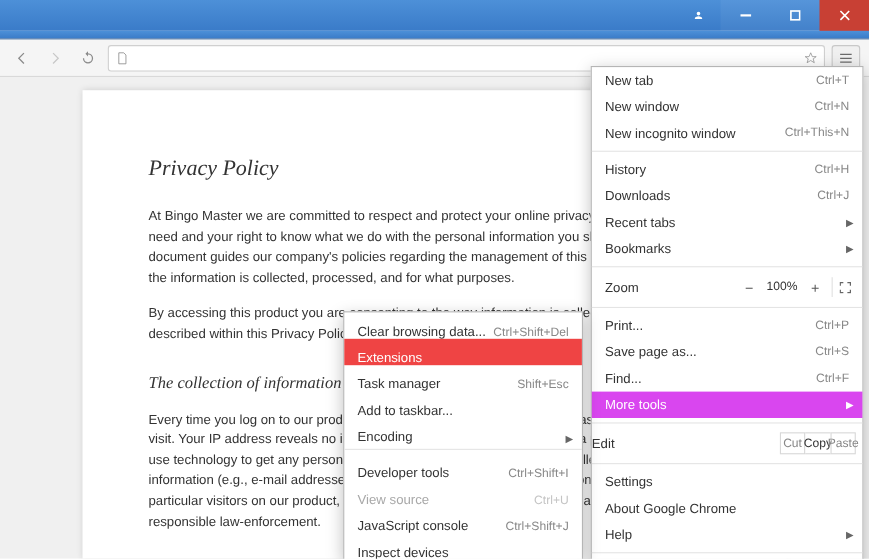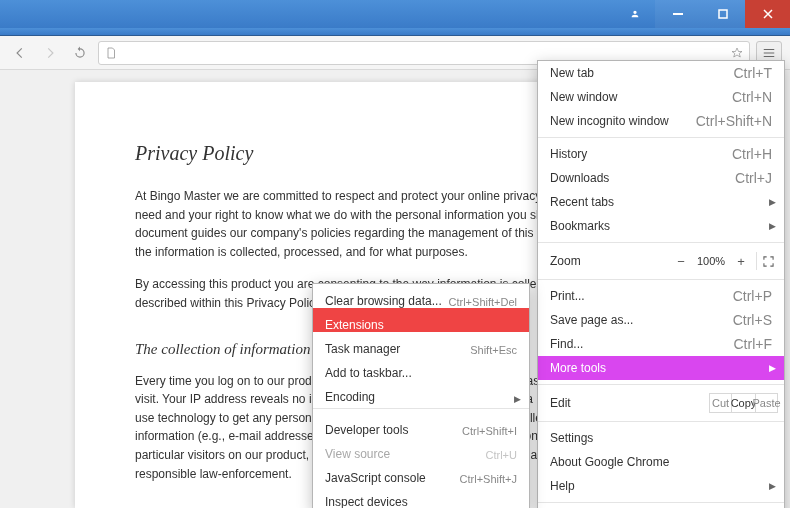--- a/index.html
+++ b/index.html
@@ -31,31 +31,31 @@
 .content { position:absolute; top:70px; left:0; right:0; bottom:0; background:#f0f0f0; display:flex; justify-content:center; padding-top:12px; }
 .page { width: 640px; background:#fff; box-shadow: 0 0 6px rgba(0,0,0,0.15); padding: 60px 60px 0 60px; font-size:12px; color:#333; }
 .page h1 { font-family: Georgia, serif; font-style:italic; font-weight:normal; font-size:20px; color:#333; margin-bottom:22px; }
 .page h2 { font-family: Georgia, serif; font-style:italic; font-weight:normal; font-size:15px; color:#333; margin:28px 0 14px; }
 .page p { font-size:12px; line-height:1.55; color:#333; margin-bottom:14px; }
 
 
 .menu { position:absolute; top:60px; right:5px; width:248px; background:#fff; border:1px solid #b5b5b5; box-shadow:0 4px 14px rgba(0,0,0,0.25); font-size:12px; color:#333; z-index:20; }
 .menu .row { height:24px; display:flex; align-items:center; padding:0 12px; position:relative;text-align:right; }
 .menu .row.hl { background:#d946ef; color:#fff; }
-.menu .row .shortcut { margin-left:auto; color:#888; font-size:14px; }
+.menu .row .shortcut { margin-left:auto; color:#888; font-size:11px; }
 .menu .sep { height:1px; background:#e4e4e4; margin:4px 0; }
 .menu .row .chev { position:absolute; right:8px; font-size:9px; color:#666; }
 .menu .row.hl .chev { color:#fff; }
 .menu .zoomrow { height:28px; display:flex; align-items:center; padding:0 4px 0 12px; }
 .menu .zoomrow .lbl { flex:1; }
 .menu .zbtn { width:22px; text-align:center; color:#555; font-size:13px; }
 .menu .zval { width:38px; text-align:center; font-size:11px; }
 .menu .full { width:24px; height:18px; border-left:1px solid #e0e0e0; display:flex; align-items:center; justify-content:center; margin-left:4px; }
 .menu .full svg { width:11px; height:11px; fill:#666; }
-.menu .editrow { height:28px; display:flex; align-items:center; padding-left:12px; }
+.menu .editrow { height:28px; display:flex; align-items:center; padding-left:0; }
 .menu .editrow .lbl { flex:1; }
 .menu .editrow .ebtn { width:23px; height:20px; border:1px solid #d8d8d8; font-size:11px; display:flex; align-items:center; justify-content:center; color:#888; }
 .menu .editrow .ebtn.mid { border-left:none; border-right:none; color:#333; }
 .menu .editrow .ebtn:last-child { margin-right:6px; }
 
 
 .submenu { position:absolute; top:283px; left:312px; width:218px; background:#fff; border:1px solid #b5b5b5; box-shadow:0 4px 14px rgba(0,0,0,0.25); font-size:12px; color:#333; z-index:25; }
 .submenu .row { height:24px; display:flex; align-items:flex-end; padding:0 12px; position:relative; }
 .submenu .row.hl { background:#ef4444; color:#fff; }
 .submenu .row .shortcut { margin-left:auto; color:#888; font-size:11px; }
@@ -137,21 +137,21 @@
   <div class="row">
       <span>New tab</span>
       <span class="shortcut">Ctrl+T</span>
     </div>
   <div class="row">
       <span>New window</span>
       <span class="shortcut">Ctrl+N</span>
     </div>
   <div class="row">
       <span>New incognito window</span>
-      <span class="shortcut">Ctrl+Shift+N</span>
+      <span class="shortcut">Ctrl+This+N</span>
     </div>
   <div class="sep"></div>
   <div class="row">
       <span>History</span>
       <span class="shortcut">Ctrl+H</span>
     </div>
   <div class="row">
       <span>Downloads</span>
       <span class="shortcut">Ctrl+J</span>
     </div>

